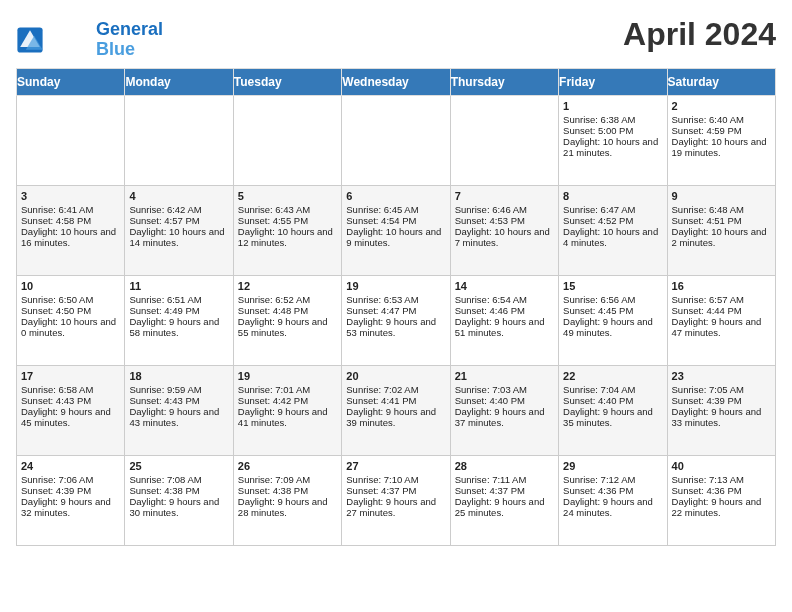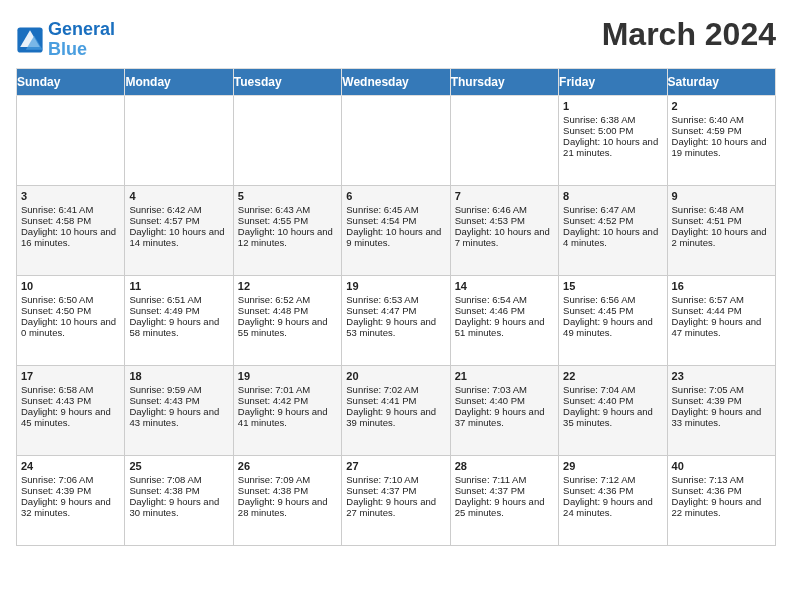--- a/index.html
+++ b/index.html
@@ -13,20 +13,21 @@
     .header-area {
       display: flex;
       align-items: flex-start;
       justify-content: space-between;
       margin-bottom: 8px;
     }
     .logo {
       display: flex;
       align-items: center;
       margin-top: 4px;
+      gap: 48px;
     }
     .logo-text {
       font-size: 18px;
       font-weight: bold;
       color: #333;
       line-height: 1.1;
     }
     .logo-text span {
       color: #1a6fbf;
     }
@@ -91,21 +92,21 @@
     <svg class="logo-icon" viewBox="0 0 40 40">
       <rect x="2" y="2" width="36" height="36" rx="4" fill="#1a6fbf"></rect>
       <polygon points="20,6 34,30 6,30" fill="#fff" opacity="0.9"></polygon>
       <polygon points="26,14 38,34 14,34" fill="#4a9edf" opacity="0.7"></polygon>
     </svg>
     <div class="logo-text">
       <span>General</span><br><span style="color:#4a9edf">Blue</span>
     </div>
   </div>
   <div class="title-area">
-    <div class="month-title">March 2024</div>
+    <div class="month-title">April 2024</div>
   </div>
 </div>
 
 <table>
   <thead>
     <tr id="header-row">
         <th>Sunday</th>
         <th>Monday</th>
         <th>Tuesday</th>
         <th>Wednesday</th>

